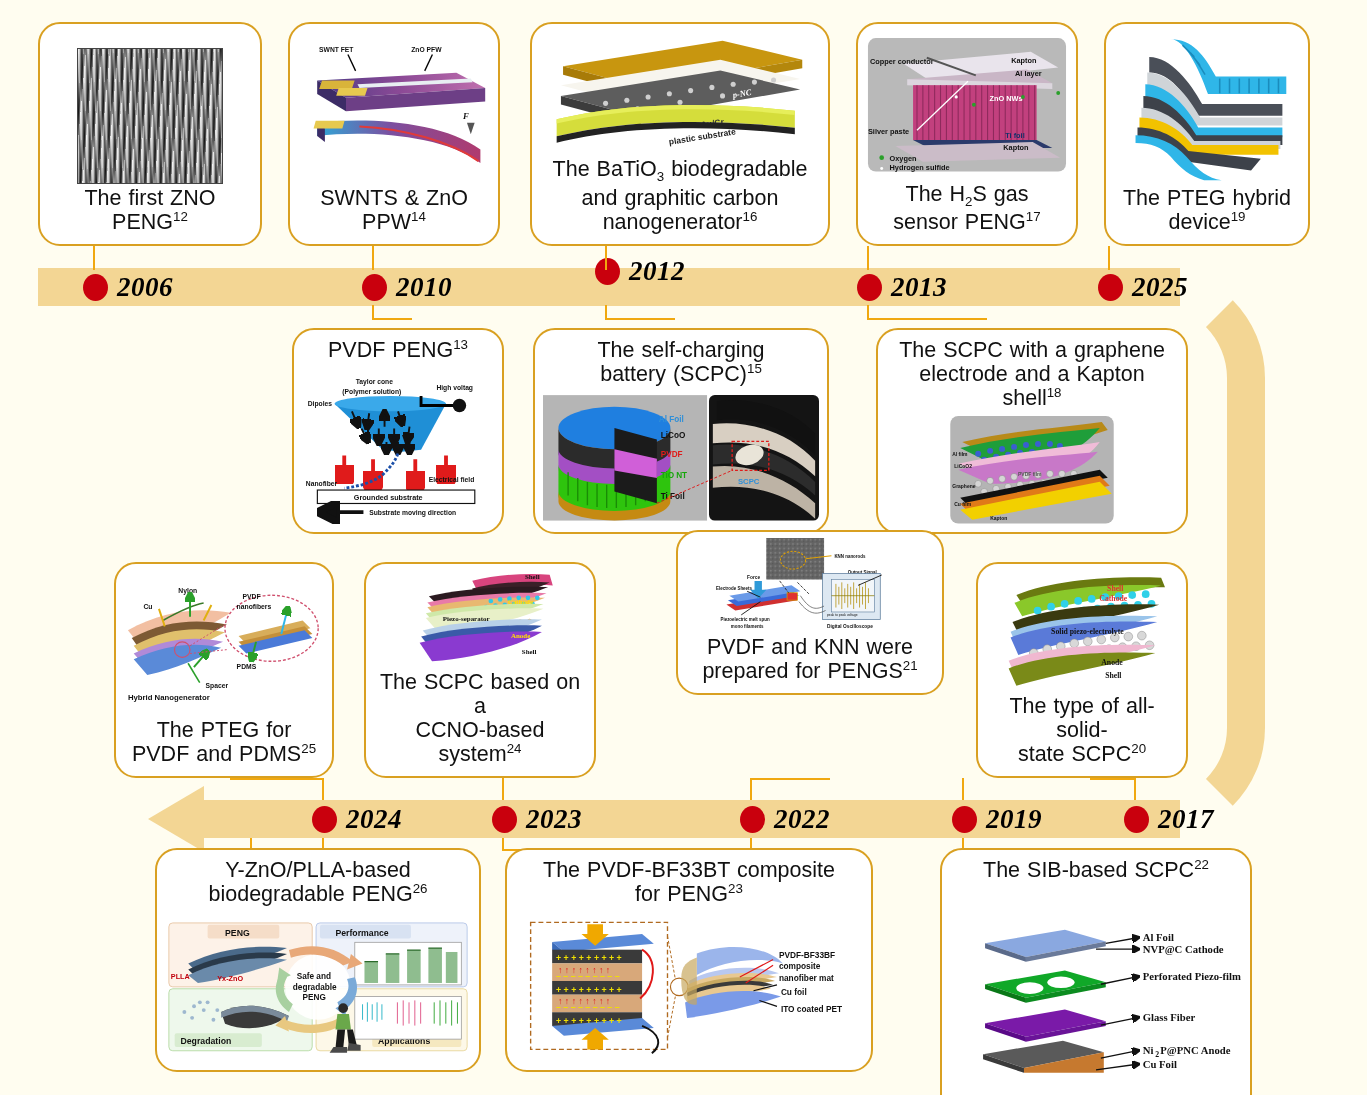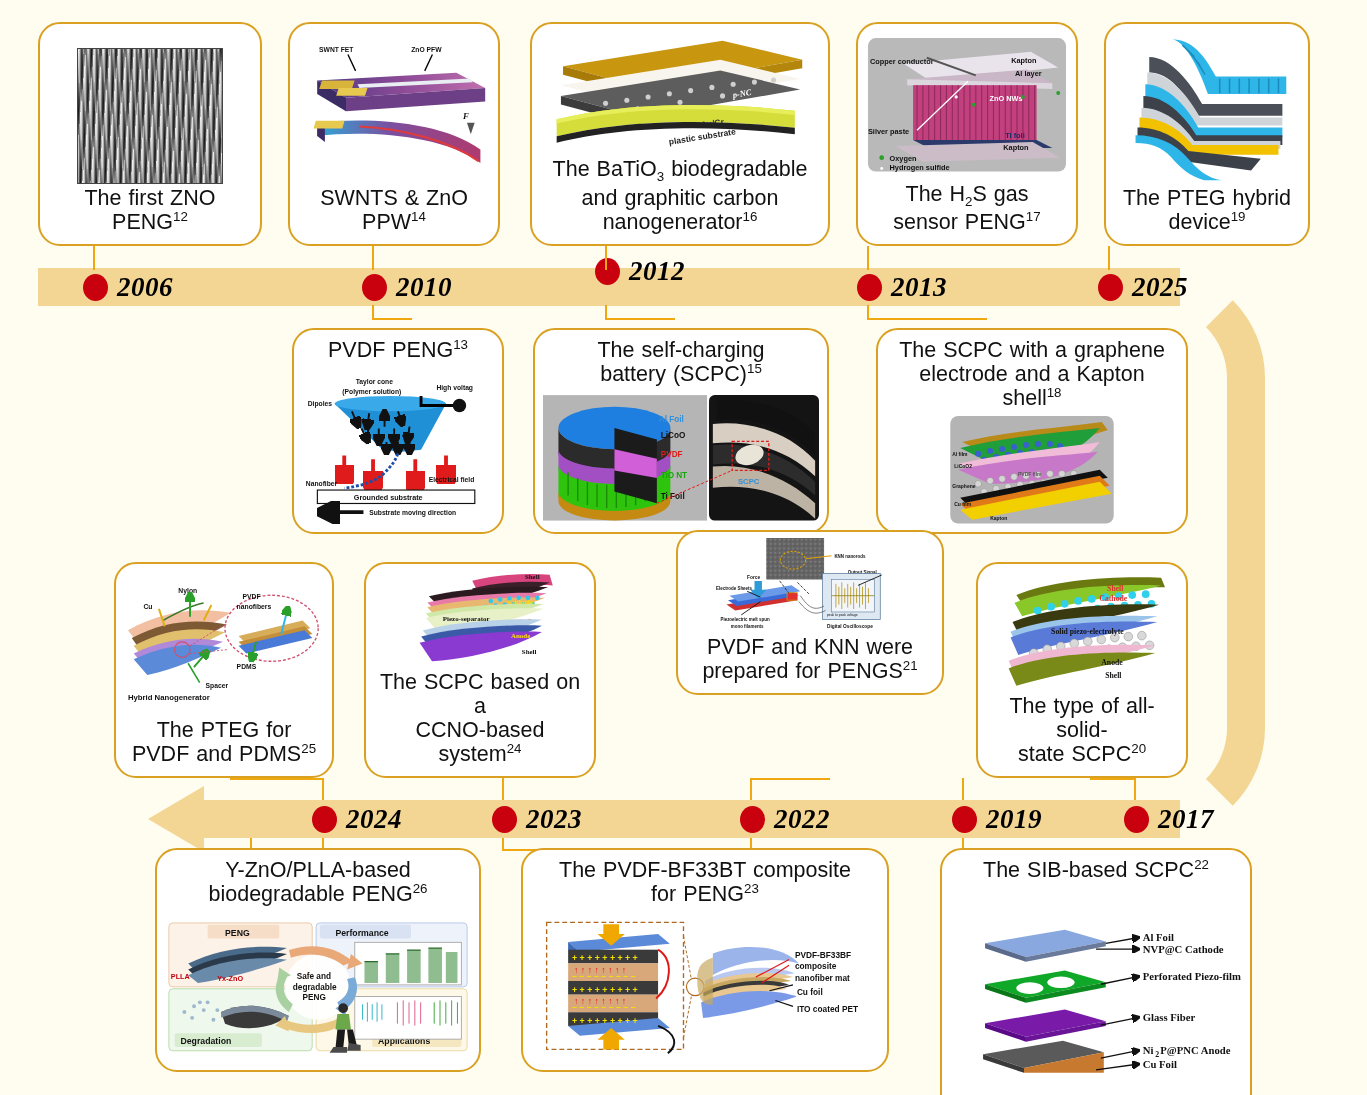--- a/index.html
+++ b/index.html
@@ -904,21 +904,21 @@
           <path d="M178,98 L190,98 L192,114 L176,114 Z" fill="#6aa84a"></path>
           <path d="M178,114 L186,114 L184,134 L176,134 Z" fill="#1a1a1a"></path>
           <path d="M188,114 L194,114 L198,130 L190,132 Z" fill="#1a1a1a"></path>
           <path d="M174,132 L188,132 L188,138 L170,138 Z" fill="#4a4a4a"></path>
           <path d="M190,128 L202,130 L202,136 L188,136 Z" fill="#4a4a4a"></path>
         </g>
       </svg>
     </div>
   </div>
 
-  <div class="card cap-top" style="left:505px; top:848px; width:368px; height:224px;margin-left:16px;">
+  <div class="card cap-top" style="left:505px; top:848px; width:368px; height:224px;">
     <div class="card-caption">
       <span>The PVDF-BF33BT composite</span><br>
       <span>for PENG</span><sup>23</sup>
     </div>
     <div class="card-figure">
       <svg class="fig" viewBox="0 0 356 144" preserveAspectRatio="xMidYMid meet">
         <rect x="16" y="6" width="140" height="130" fill="none" stroke="#b06a20" stroke-width="1.4" stroke-dasharray="5 3"></rect>
         <polygon points="38,26 130,18 142,28 50,36" fill="#5a8ad8"></polygon>
         <polygon points="38,26 38,34 50,44 50,36" fill="#3a6ab8"></polygon>
         <rect x="38" y="34" width="92" height="14" fill="#3a3a3a"></rect>

